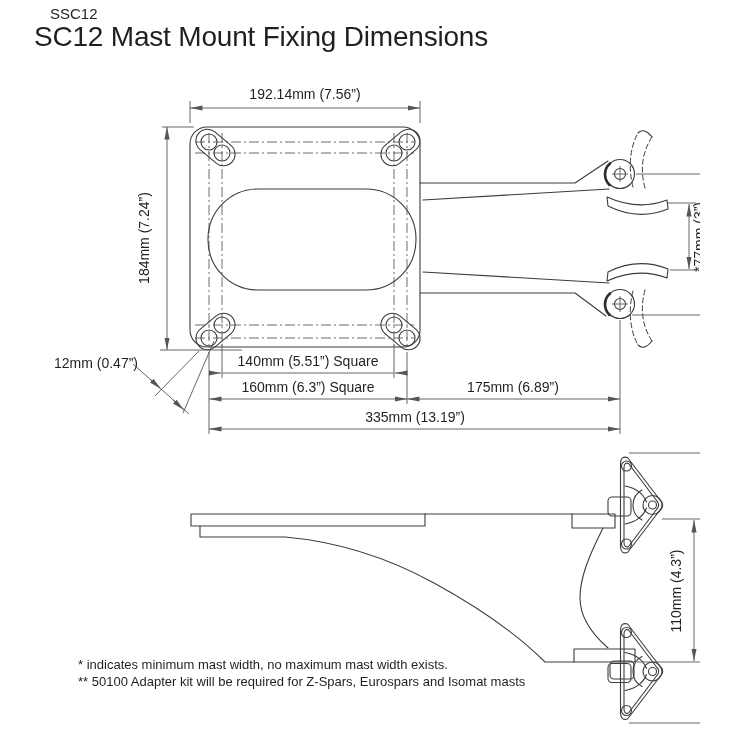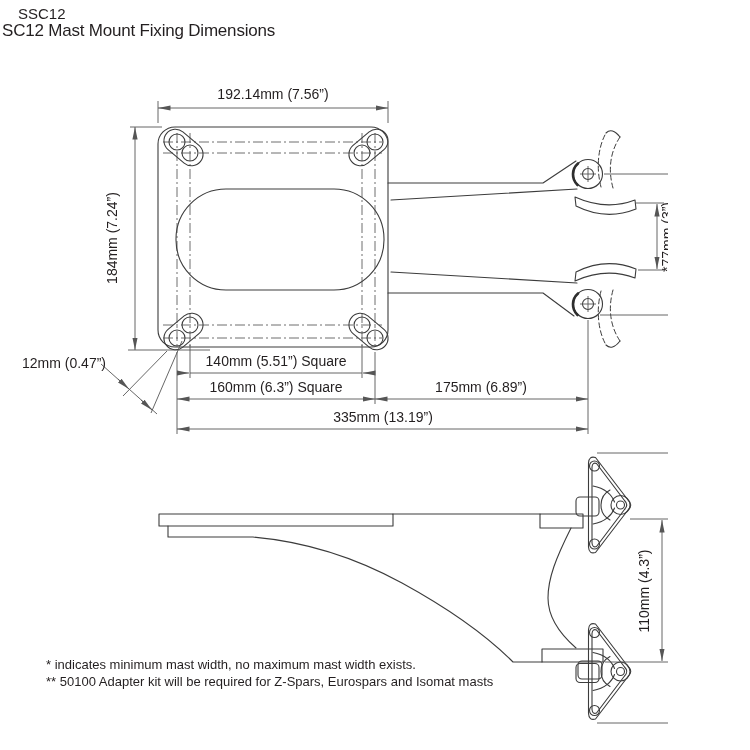--- a/index.html
+++ b/index.html
@@ -1,19 +1,19 @@
 <!DOCTYPE html>
 <html><head>
 <meta charset="utf-8">
 <style>
   html,body{margin:0;padding:0;background:#ffffff;}
   .page{position:relative;width:668px;height:750px;background:#fff;overflow:hidden;
-        font-family:"Liberation Sans", sans-serif;color:#231f20;}
+        font-family:"Liberation Sans", sans-serif;color:#231f20;margin-left:32px;}
   .model-code{position:absolute;left:18px;top:5px;font-size:15px;color:#231f20;}
-  .page-title{position:absolute;left:2px;top:21px;font-size:17px;color:#231f20;letter-spacing:-0.2px;}
+  .page-title{position:absolute;left:2px;top:21px;font-size:28px;color:#231f20;letter-spacing:-0.2px;}
   svg{position:absolute;left:0;top:0;}
   svg text{font-family:"Liberation Sans", sans-serif;fill:#231f20;}
   .dimtxt{font-size:14px;}
   .dimtxt-sm{font-size:9.5px;}
   .note{font-size:13px;}
   .geo{stroke:#3c3c3c;stroke-width:1.1;fill:none;stroke-linejoin:round;stroke-linecap:round;}
   .geo-thick{stroke:#2e2e2e;stroke-width:2.6;fill:none;stroke-linecap:round;}
   .dim{stroke:#565656;stroke-width:0.9;fill:none;}
   .cline{stroke:#4a4a4a;stroke-width:0.8;fill:none;stroke-dasharray:10 3 2 3;}
   .dash{stroke:#3c3c3c;stroke-width:1;fill:none;stroke-dasharray:5 3;stroke-linecap:round;}

